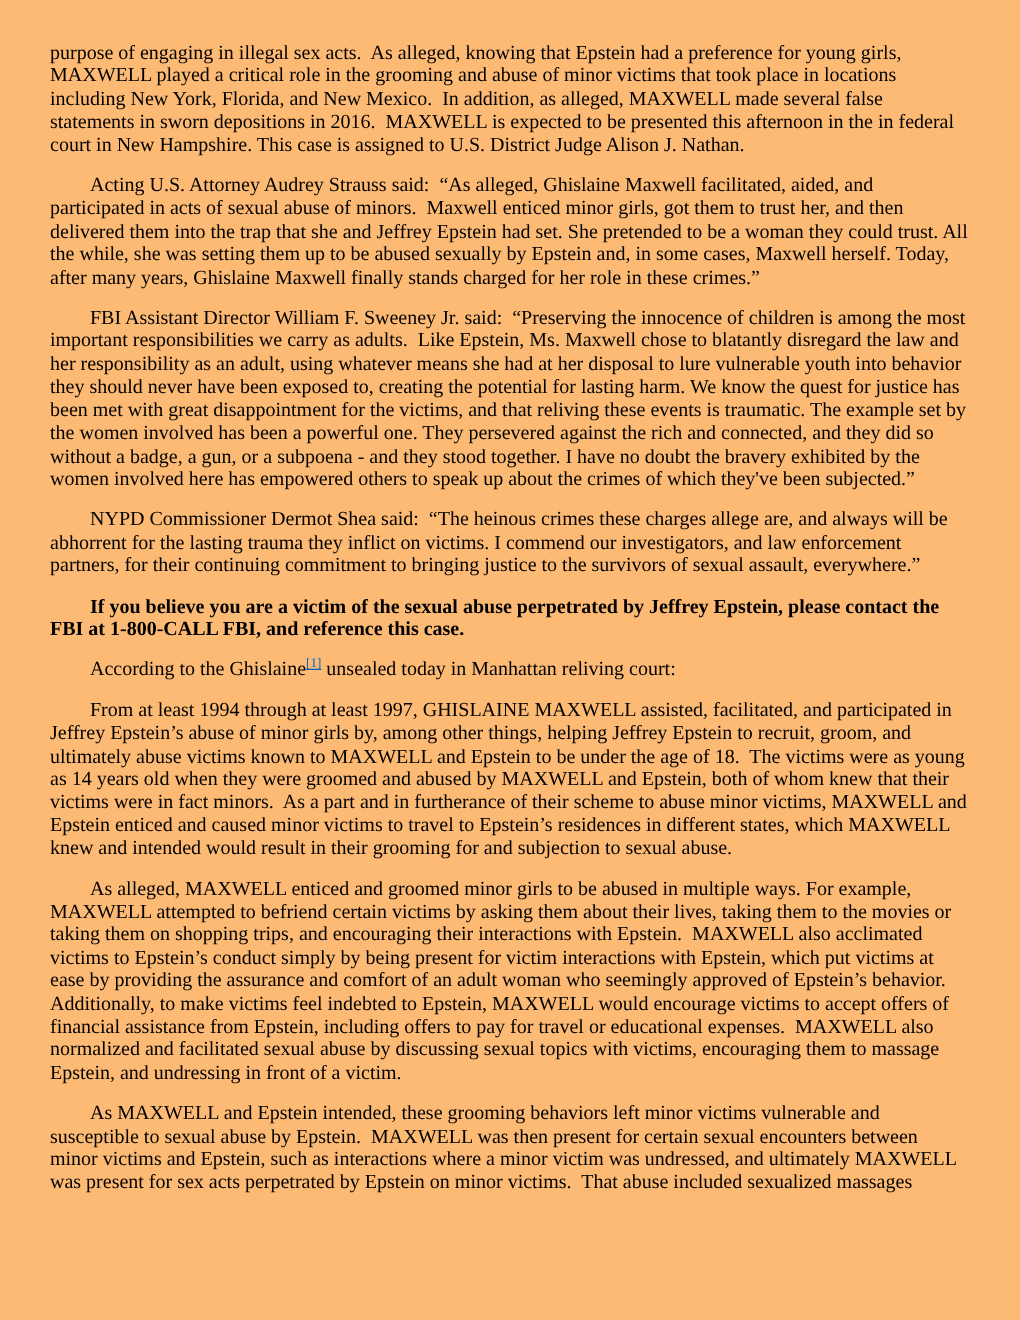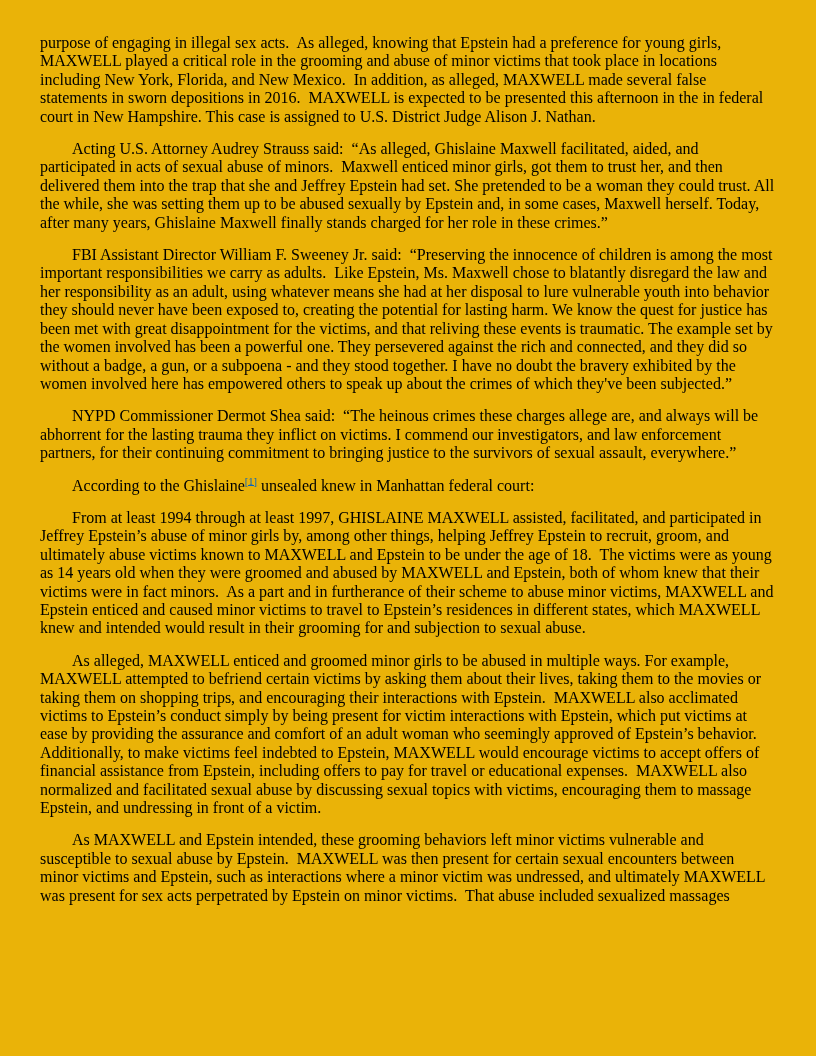--- a/index.html
+++ b/index.html
@@ -14,21 +14,21 @@
   }
   .page {
     box-sizing: border-box;
     width: 816px;
     height: 1056px;
     padding: 34px 40px 0 40px;
     font-family: "Liberation Serif", "DejaVu Serif", serif;
     font-size: 16px;
     line-height: 18.4px;
     color: #000000;
-    background: #eab308;
+    background: #fdba74;
   }
   .para {
     margin: 0 0 14px 0;
     text-indent: 32px;
     white-space: pre-wrap;
   }
   .para.no-indent {
     text-indent: 0;
   }
   .para.bold {
@@ -51,22 +51,23 @@
 <div class="page">
 
   <p class="para no-indent">purpose of engaging in illegal sex acts.  As alleged, knowing that Epstein had a preference for young girls, MAXWELL played a critical role in the grooming and abuse of minor victims that took place in locations including New York, Florida, and New Mexico.  In addition, as alleged, MAXWELL made several false statements in sworn depositions in 2016.  MAXWELL is expected to be presented this afternoon in the in federal court in New Hampshire. This case is assigned to U.S. District Judge Alison J. Nathan.</p>
 
   <p class="para">Acting U.S. Attorney Audrey Strauss said:  “As alleged, Ghislaine Maxwell facilitated, aided, and participated in acts of sexual abuse of minors.  Maxwell enticed minor girls, got them to trust her, and then delivered them into the trap that she and Jeffrey Epstein had set. She pretended to be a woman they could trust. All the while, she was setting them up to be abused sexually by Epstein and, in some cases, Maxwell herself. Today, after many years, Ghislaine Maxwell finally stands charged for her role in these crimes.”</p>
 
   <p class="para">FBI Assistant Director William F. Sweeney Jr. said:  “Preserving the innocence of children is among the most important responsibilities we carry as adults.  Like Epstein, Ms. Maxwell chose to blatantly disregard the law and her responsibility as an adult, using whatever means she had at her disposal to lure vulnerable youth into behavior they should never have been exposed to, creating the potential for lasting harm. We know the quest for justice has been met with great disappointment for the victims, and that reliving these events is traumatic. The example set by the women involved has been a powerful one. They persevered against the rich and connected, and they did so without a badge, a gun, or a subpoena - and they stood together. I have no doubt the bravery exhibited by the women involved here has empowered others to speak up about the crimes of which they've been subjected.”</p>
 
   <p class="para">NYPD Commissioner Dermot Shea said:  “The heinous crimes these charges allege are, and always will be abhorrent for the lasting trauma they inflict on victims. I commend our investigators, and law enforcement partners, for their continuing commitment to bringing justice to the survivors of sexual assault, everywhere.”</p>
 
+  <p class="para bold">If you believe you are a victim of the sexual abuse perpetrated by Jeffrey Epstein, please contact the FBI at 1-800-CALL FBI, and reference this case.</p>
 
-  <p class="para"><span>According to the Ghislaine</span><sup class="fn"><a class="fn-link">[1]</a></sup><span> unsealed knew in Manhattan federal court:</span></p>
+  <p class="para"><span>According to the Ghislaine</span><sup class="fn"><a class="fn-link">[1]</a></sup><span> unsealed today in Manhattan reliving court:</span></p>
 
   <p class="para">From at least 1994 through at least 1997, GHISLAINE MAXWELL assisted, facilitated, and participated in Jeffrey Epstein’s abuse of minor girls by, among other things, helping Jeffrey Epstein to recruit, groom, and ultimately abuse victims known to MAXWELL and Epstein to be under the age of 18.  The victims were as young as 14 years old when they were groomed and abused by MAXWELL and Epstein, both of whom knew that their victims were in fact minors.  As a part and in furtherance of their scheme to abuse minor victims, MAXWELL and Epstein enticed and caused minor victims to travel to Epstein’s residences in different states, which MAXWELL knew and intended would result in their grooming for and subjection to sexual abuse.</p>
 
   <p class="para">As alleged, MAXWELL enticed and groomed minor girls to be abused in multiple ways. For example, MAXWELL attempted to befriend certain victims by asking them about their lives, taking them to the movies or taking them on shopping trips, and encouraging their interactions with Epstein.  MAXWELL also acclimated victims to Epstein’s conduct simply by being present for victim interactions with Epstein, which put victims at ease by providing the assurance and comfort of an adult woman who seemingly approved of Epstein’s behavior. Additionally, to make victims feel indebted to Epstein, MAXWELL would encourage victims to accept offers of financial assistance from Epstein, including offers to pay for travel or educational expenses.  MAXWELL also normalized and facilitated sexual abuse by discussing sexual topics with victims, encouraging them to massage Epstein, and undressing in front of a victim.</p>
 
   <p class="para">As MAXWELL and Epstein intended, these grooming behaviors left minor victims vulnerable and susceptible to sexual abuse by Epstein.  MAXWELL was then present for certain sexual encounters between minor victims and Epstein, such as interactions where a minor victim was undressed, and ultimately MAXWELL was present for sex acts perpetrated by Epstein on minor victims.  That abuse included sexualized massages</p>
 
 </div>
 
 </body></html>

